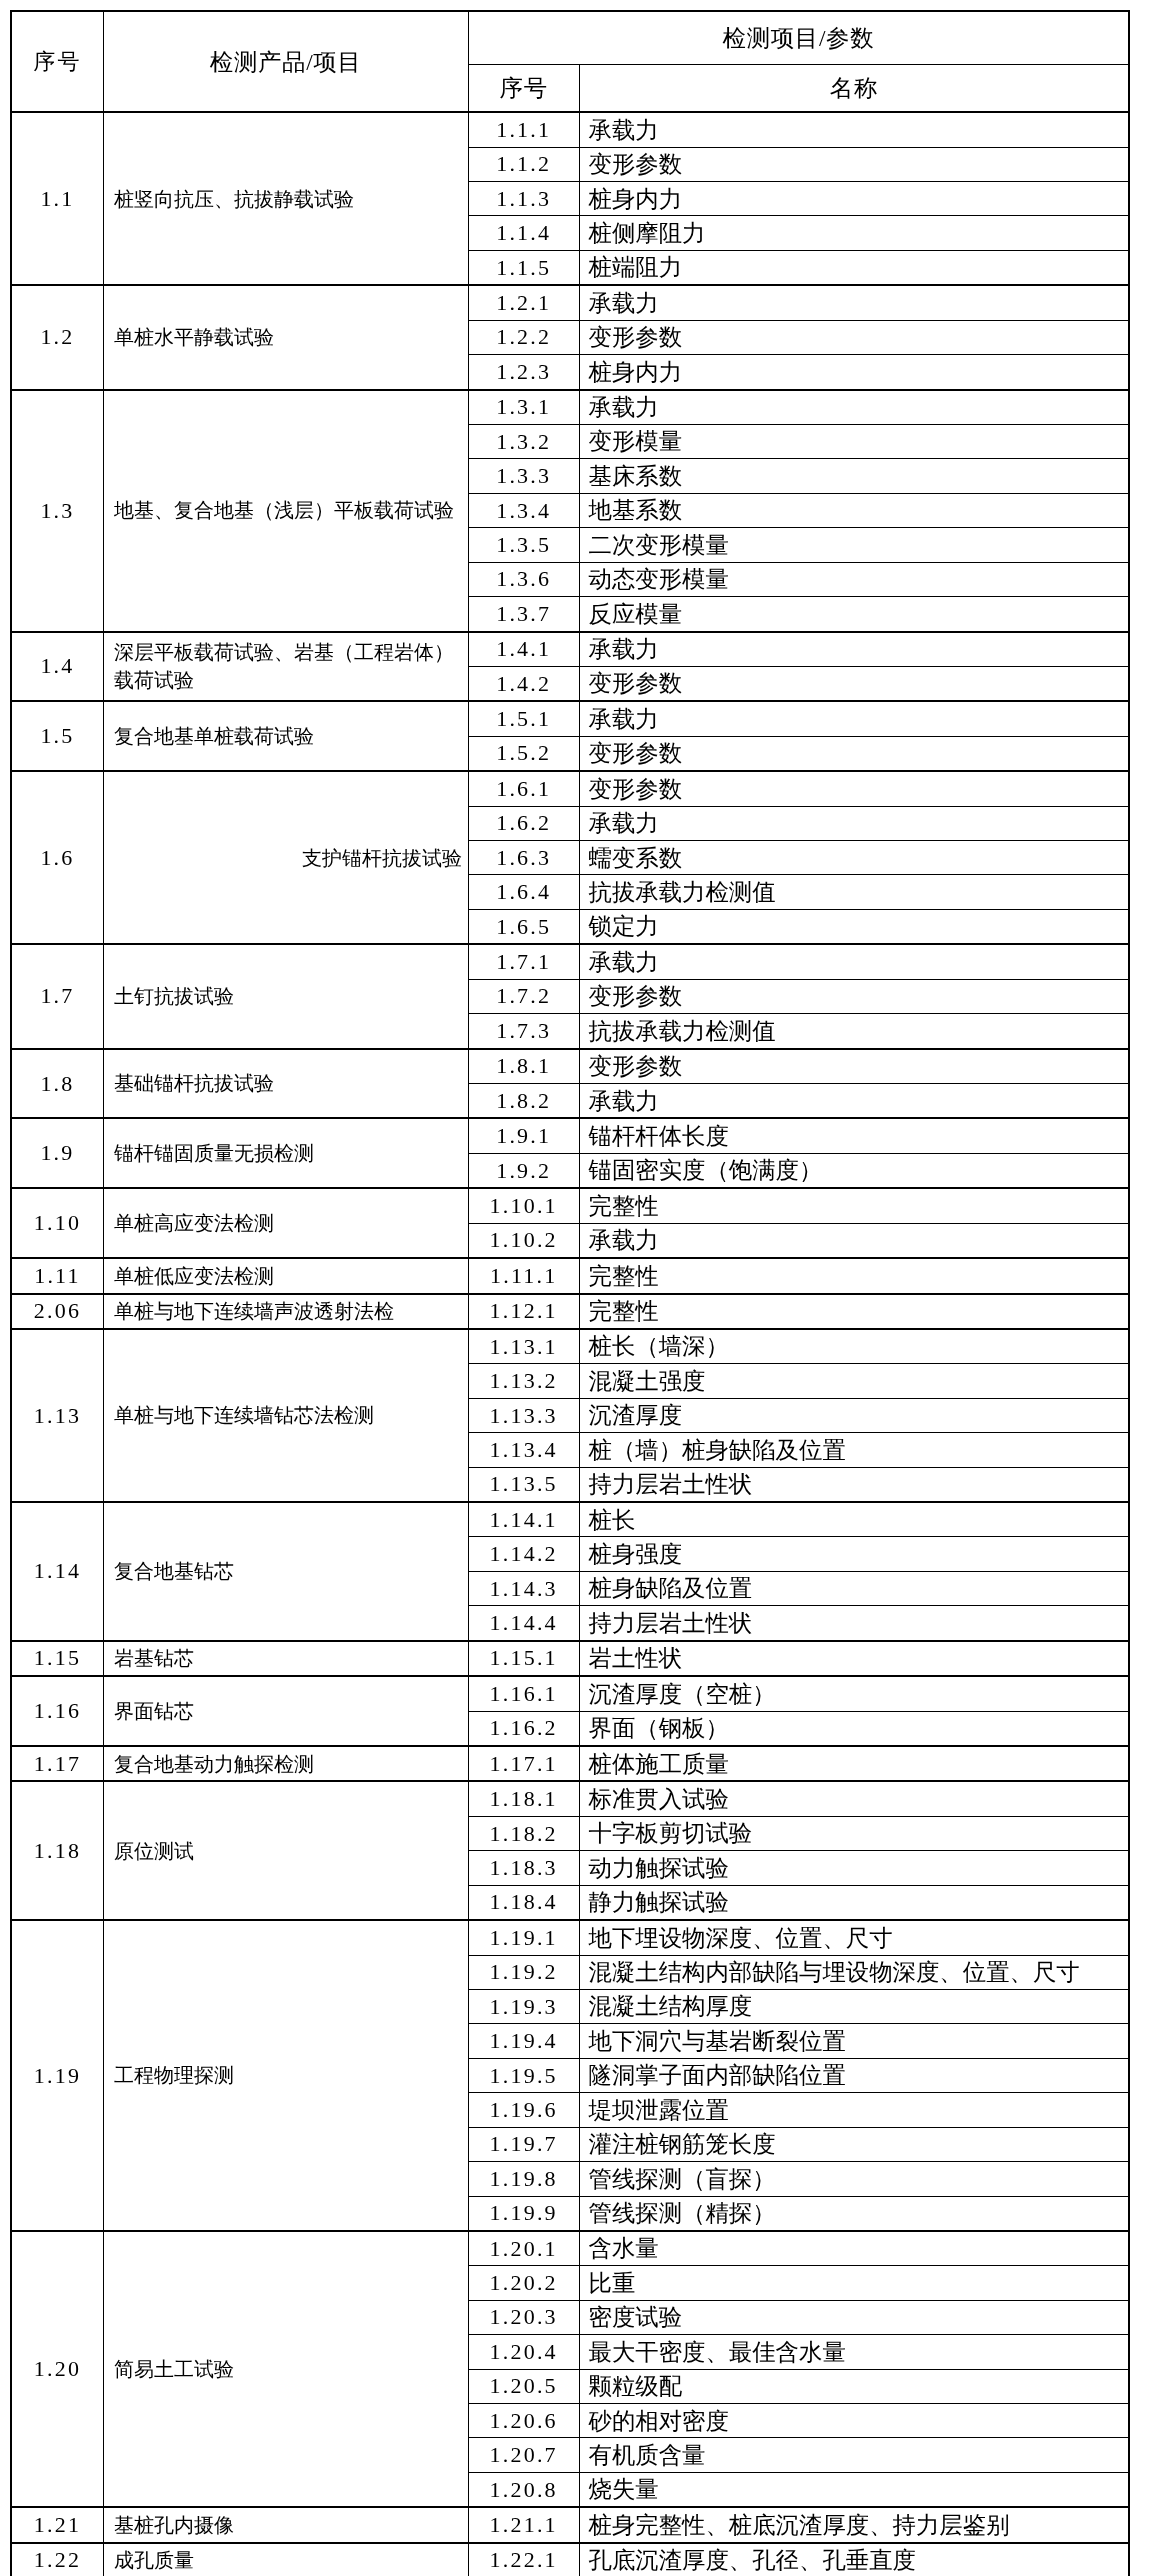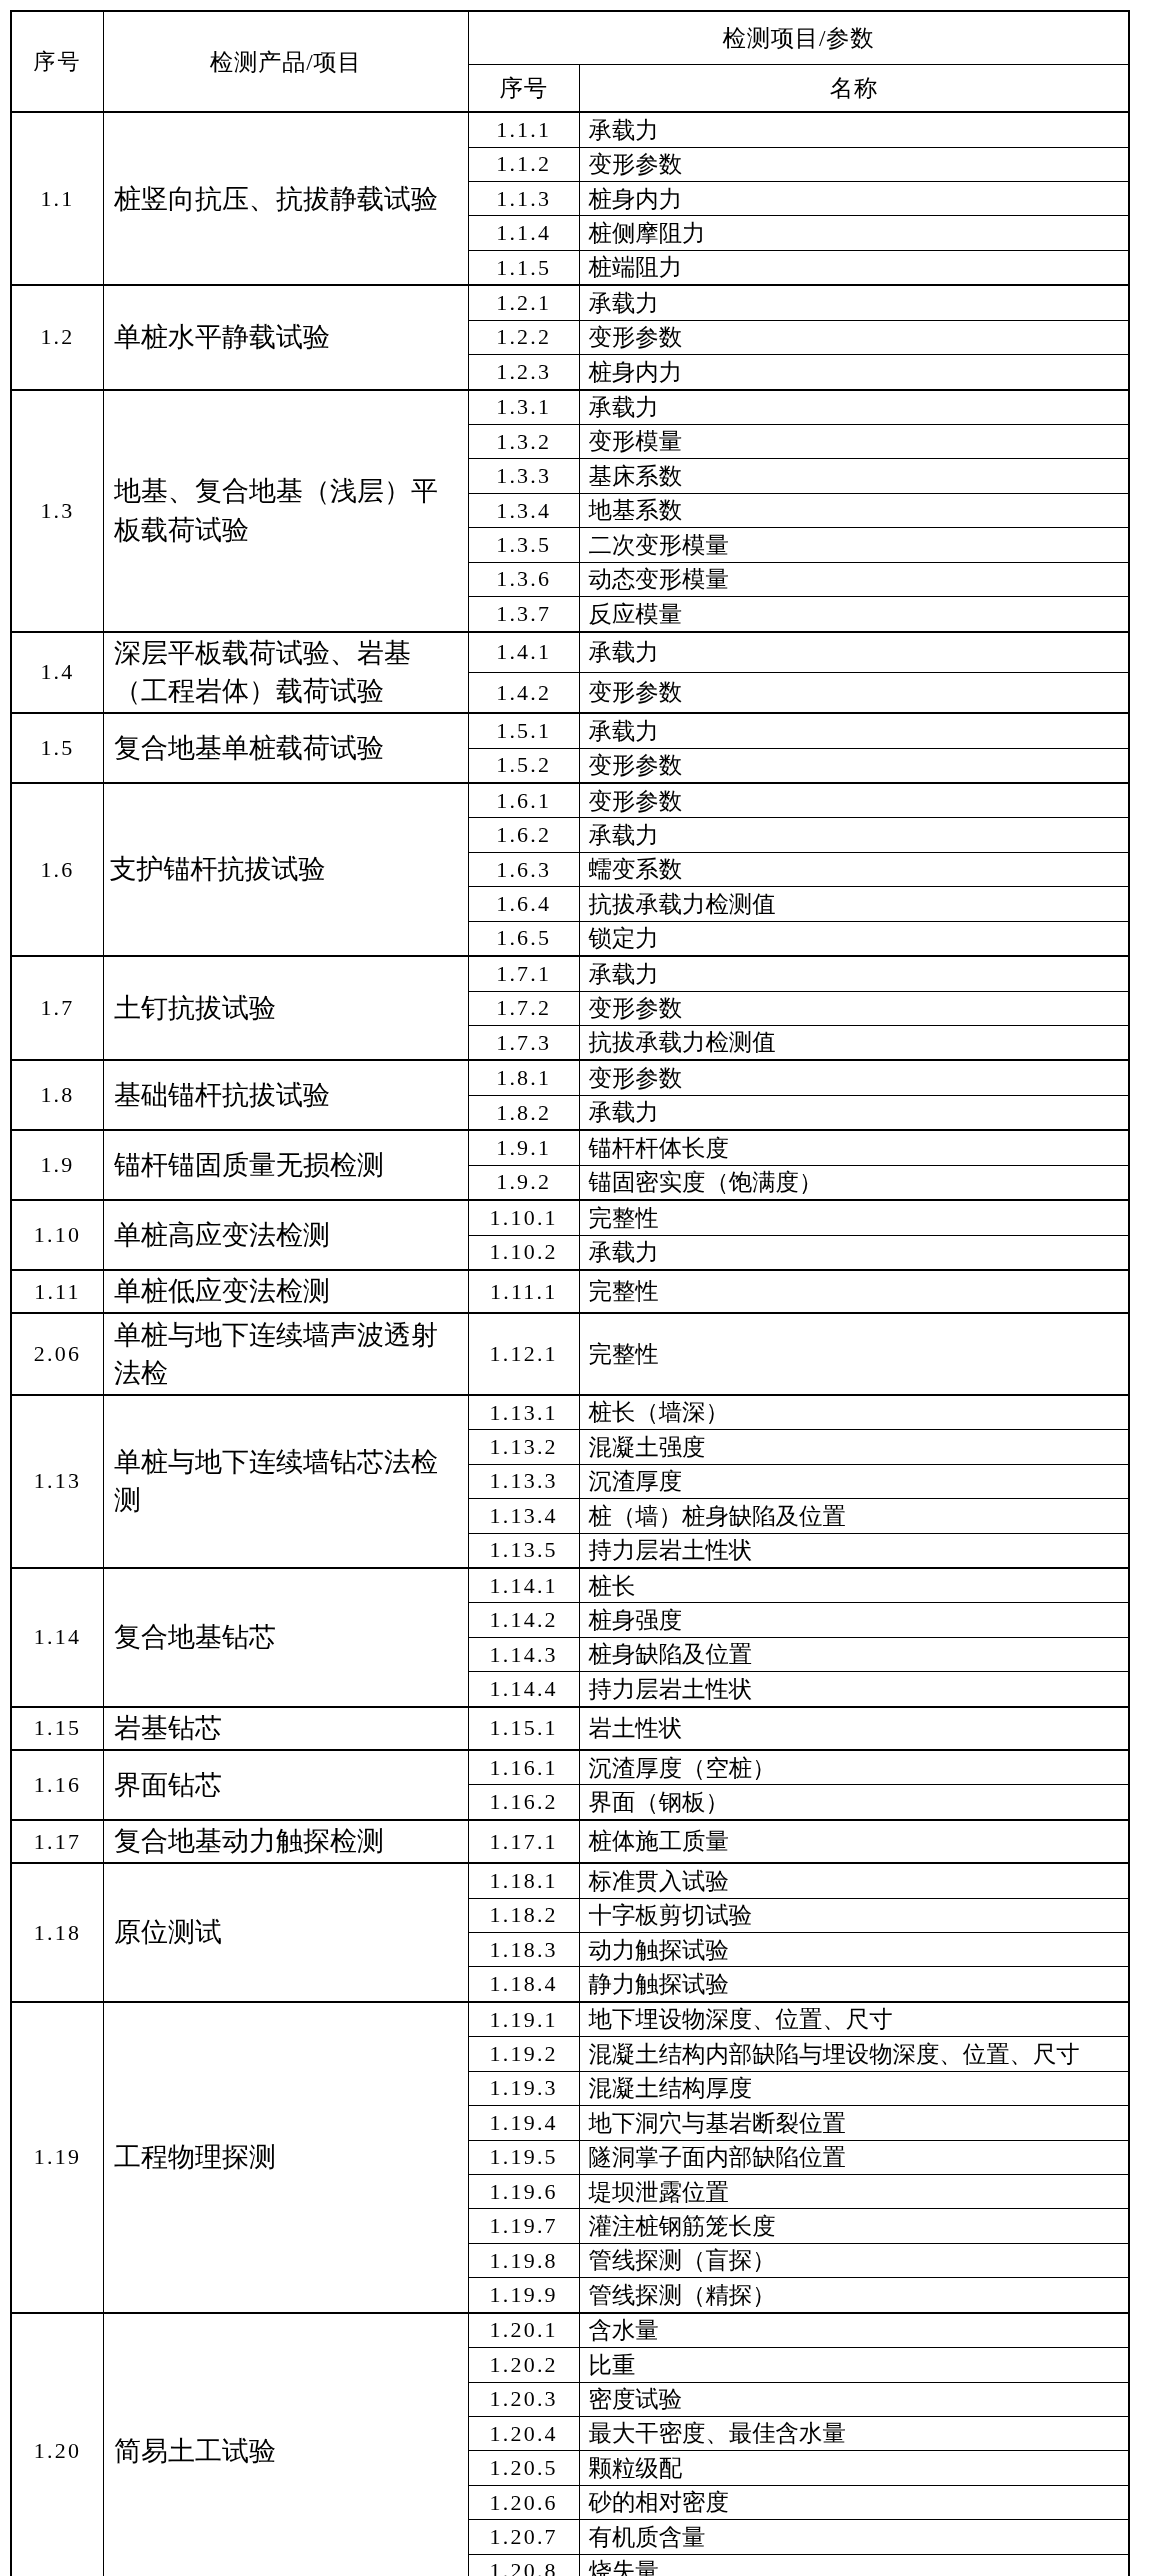--- a/index.html
+++ b/index.html
@@ -18,22 +18,22 @@
   col.w3{width:111px}
   col.w4{width:550px}
   th,td{border:1.5px solid #000;font-weight:normal;box-sizing:border-box;background:#fff;}
   thead th{font-size:23.4px;text-align:center;letter-spacing:0.7px;}
   tr.h1{height:53px}
   tr.h2{height:48px}
   tr.h2 th{border-bottom:2.2px solid #000;}
   tr.leaf{height:34px}
   .group-start td{border-top:2.2px solid #000;}
   .c-no,.c-pno{font-size:22px;text-align:center;letter-spacing:2.2px;white-space:nowrap;}
-  .c-product{font-size:27px;text-align:left;padding:1.5px 5.8px 1.5px 10.2px;line-height:1.42;}
-  .c-product.center{text-align:left;padding:1.5px 5.8px;font-family:Liberation Serif, serif;}
+  .c-product{font-size:20px;text-align:left;padding:1.5px 5.8px 1.5px 10.2px;line-height:1.42;}
+  .c-product.center{text-align:right;padding:1.5px 5.8px;font-family:Liberation Serif, serif;}
   .c-pname{font-size:23.4px;text-align:left;padding:1.5px 5.8px 1.5px 8.8px;line-height:1.3;}
 </style>
 </head>
 <body>
 
 <table>
   <colgroup>
     <col class="w1">
       <col class="w2">
       <col class="w3">

